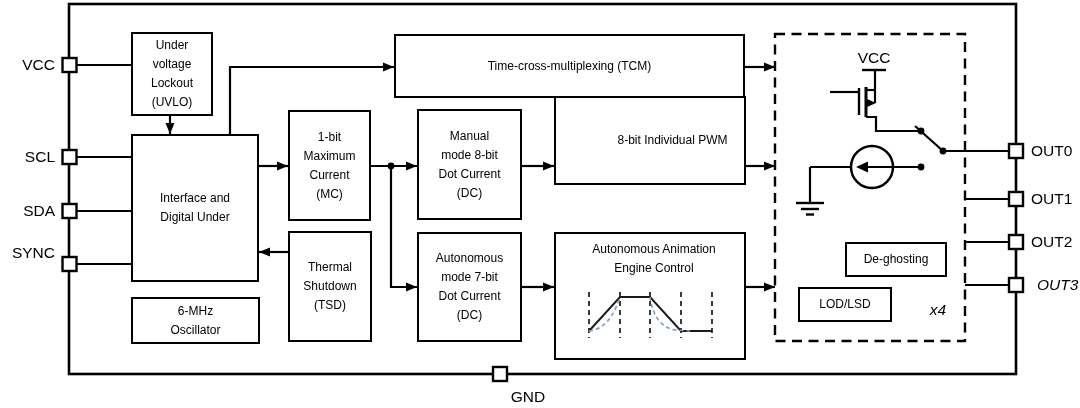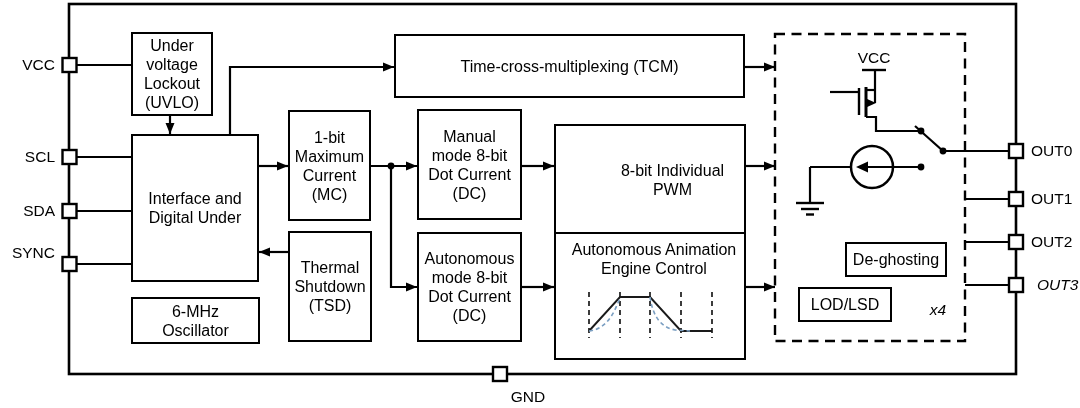--- a/index.html
+++ b/index.html
@@ -14,21 +14,21 @@
   .block{
     position:absolute;
     box-sizing:border-box;
     background:#fff;
     border:2.5px solid #000;
     display:flex;
     align-items:center;
     justify-content:center;
     text-align:center;
     white-space:pre-line;
-    font-size:16px;
+    font-size:12px;
     line-height:19px;
   }
   .block.top-align{
     align-items:flex-start;
     padding-top:6px;
   }
   .pin-label{
     position:absolute;
     font-size:15.5px;
     line-height:18px;
@@ -76,25 +76,25 @@
 (TSD)</div>
 
   <div class="block" style="left:394px;top:34px;width:351px;height:64px;">Time-cross-multiplexing (TCM)</div>
 
   <div class="block" style="left:417px;top:109px;width:105px;height:111px;">Manual
 mode 8-bit
 Dot Current
 (DC)</div>
 
   <div class="block" style="left:417px;top:232px;width:105px;height:110px;">Autonomous
-mode 8-bit
+mode 7-bit
 Dot Current
 (DC)</div>
 
-  <div class="block" style="left:554px;top:124px;width:192px;height:111px;padding-left:45px;">8-bit Individual PWM</div>
+  <div class="block" style="left:554px;top:96px;width:192px;height:89px;padding-left:45px;">8-bit Individual PWM</div>
 
   <div class="block top-align" style="left:554px;top:232px;width:192px;height:128px;padding-left:8px;">Autonomous Animation
 Engine Control</div>
 
   <div class="block" style="left:798px;top:242px;width:102px;height:35px;margin-left:47px;">De-ghosting</div>
 
   <div class="block" style="left:798px;top:287px;width:94px;height:35px;">LOD/LSD</div>
 
   <div class="pin-label right-align" style="left:6px;top:56px;width:49px;">VCC</div>
   <div class="pin-label right-align" style="left:6px;top:148px;width:49px;">SCL</div>

